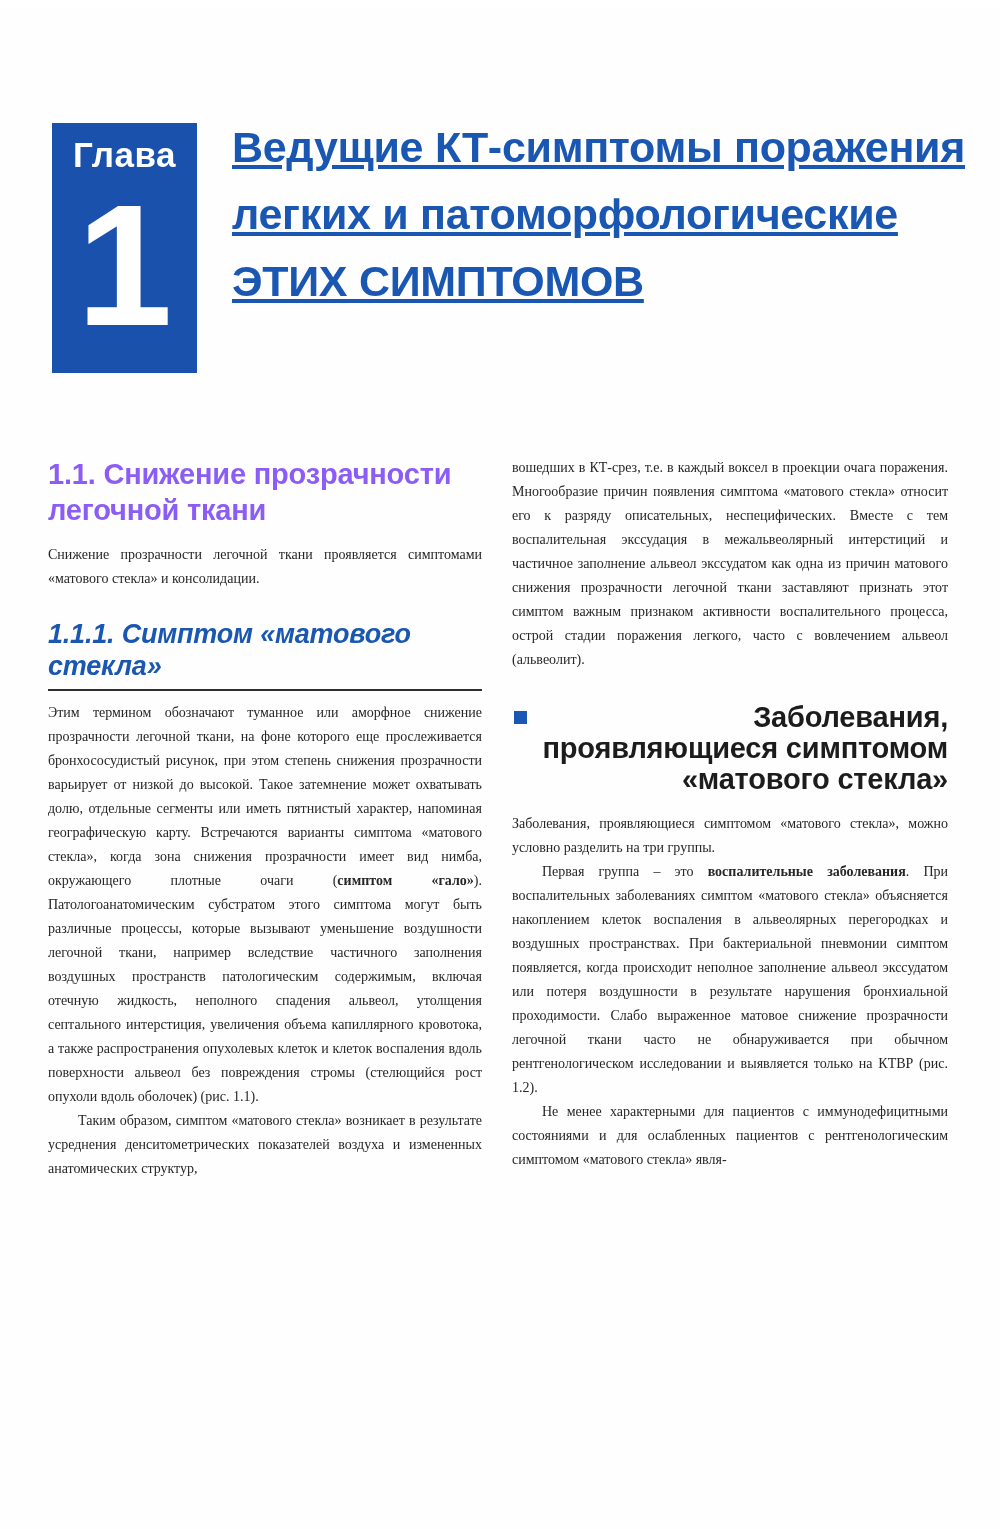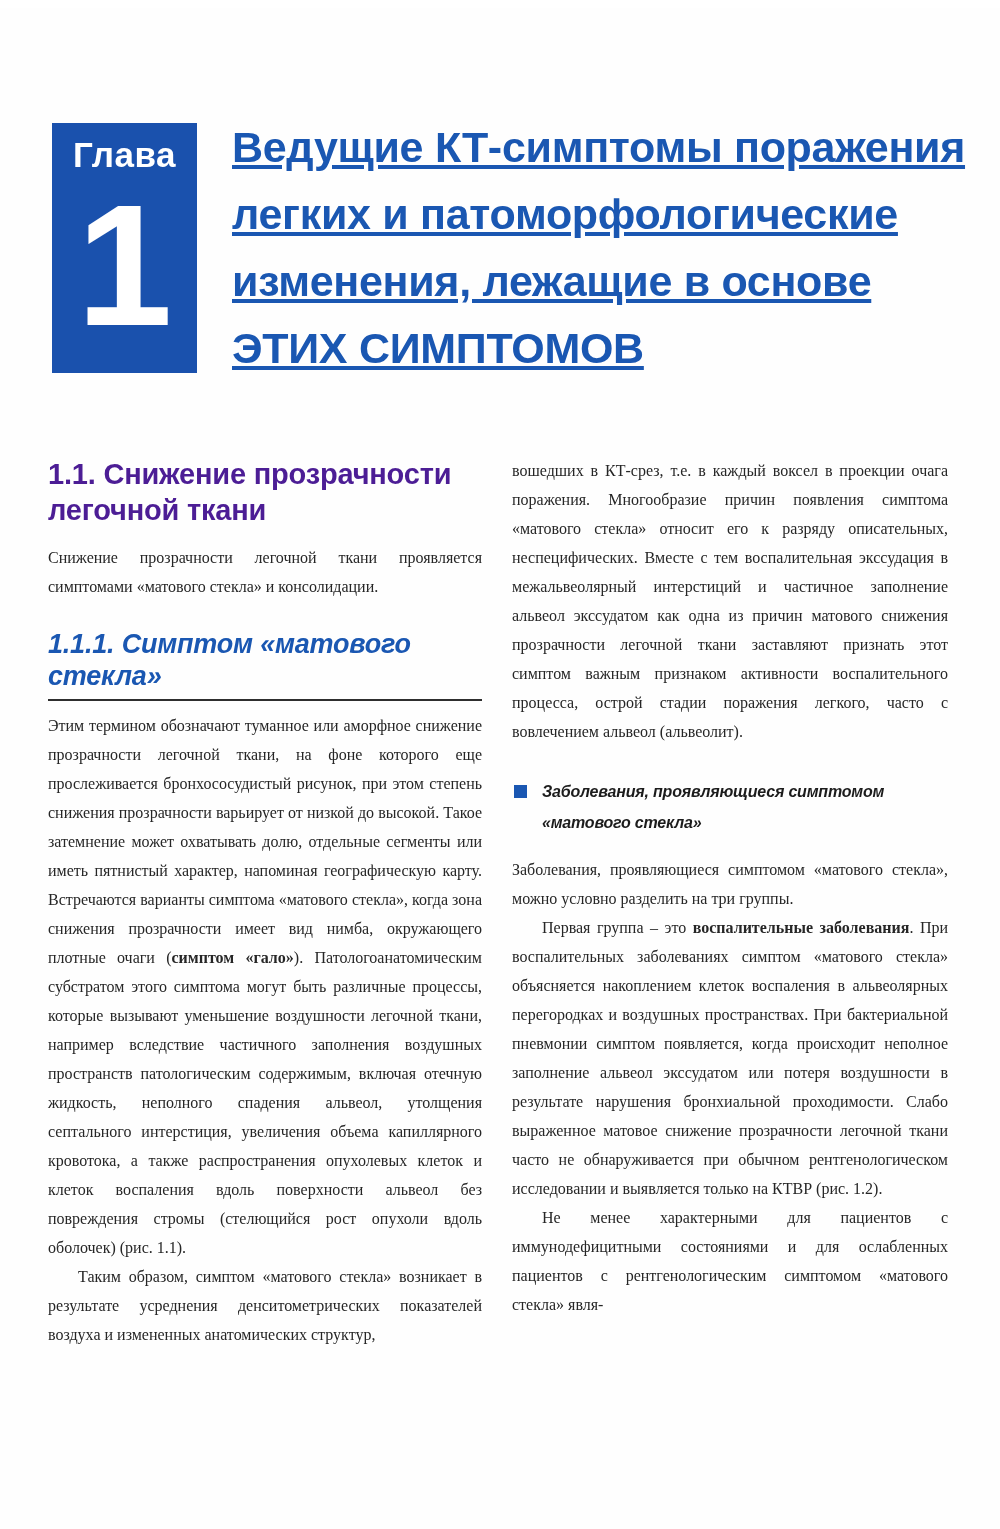--- a/index.html
+++ b/index.html
@@ -36,53 +36,54 @@
   .chapter-title .tline { white-space:nowrap;text-decoration:underline; }
   
   .columns {
     position:absolute; left:48px; top:448px; width:900px;
     display:grid; grid-template-columns:434px 436px; column-gap:30px;
     align-items:start;
   }
   .sec-heading {
     font-family:"Liberation Sans", sans-serif;
     font-weight:bold;
-    color:#4c1d95;
+    color:#8b5cf6;
     font-size:29px; line-height:36px;
     margin:0 0 15px 0;
     letter-spacing:-0.2px;
   }
   .subsec-heading {
     font-family:"Liberation Sans", sans-serif;
     font-weight:bold;
     color:#1a57b2;
     font-size:27px; line-height:32px;
     margin:27px 0 0 0;
     letter-spacing:-0.2px;
     font-style:italic;
   }
   .rule {
     border:none; border-top:2px solid #2e2e2e;
     margin:7px 0 10px 0;
   }
   p.body {
-    font-size:16px; line-height:29px;
+    font-size:14px; line-height:24px;
     text-align:justify;
     hyphens:auto; -webkit-hyphens:auto;
   }
   p.indent { text-indent:30px; }
   .bold { font-weight:bold; }
   .bullet-heading {
     display:flex;
     margin:30px 0 17px 0;
     font-family:"Liberation Sans", sans-serif;
-    font-weight:bold; font-style:italic;
-    font-size:16px; line-height:31px;
+    font-weight:bold; 
+    font-size:29px; line-height:31px;
     color:#1c1c1c;
     letter-spacing:-0.2px;
+    text-align:right;
   }
   .sq-bullet {
     flex:0 0 auto;
     width:13px; height:13px;
     background:#1a57b2;
     margin:9px 15px 0 2px;
   }
 </style>
 </head>
 <body>
@@ -90,21 +91,20 @@
 <div class="page">
 
   <div class="chapter-box">
     <div class="chapter-word">Глава</div>
     <div class="chapter-num">1</div>
   </div>
 
   <h1 class="chapter-title">
     <div class="tline">Ведущие КТ-симптомы поражения</div>
     <div class="tline">легких и патоморфологические</div>
-    <div class="tline">изменения, лежащие в основе</div>
     <div class="tline">ЭТИХ СИМПТОМОВ</div>
   </h1>
 
   <div class="columns">
 
     <section>
       <h2 class="sec-heading">1.1. Снижение прозрачности легочной ткани</h2>
       <p class="body">Снижение прозрачности легочной ткани проявляется симптомами «матового стекла» и консолидации.</p>
       <h3 class="subsec-heading">1.1.1. Симптом «матового стекла»</h3>
       <hr class="rule">

